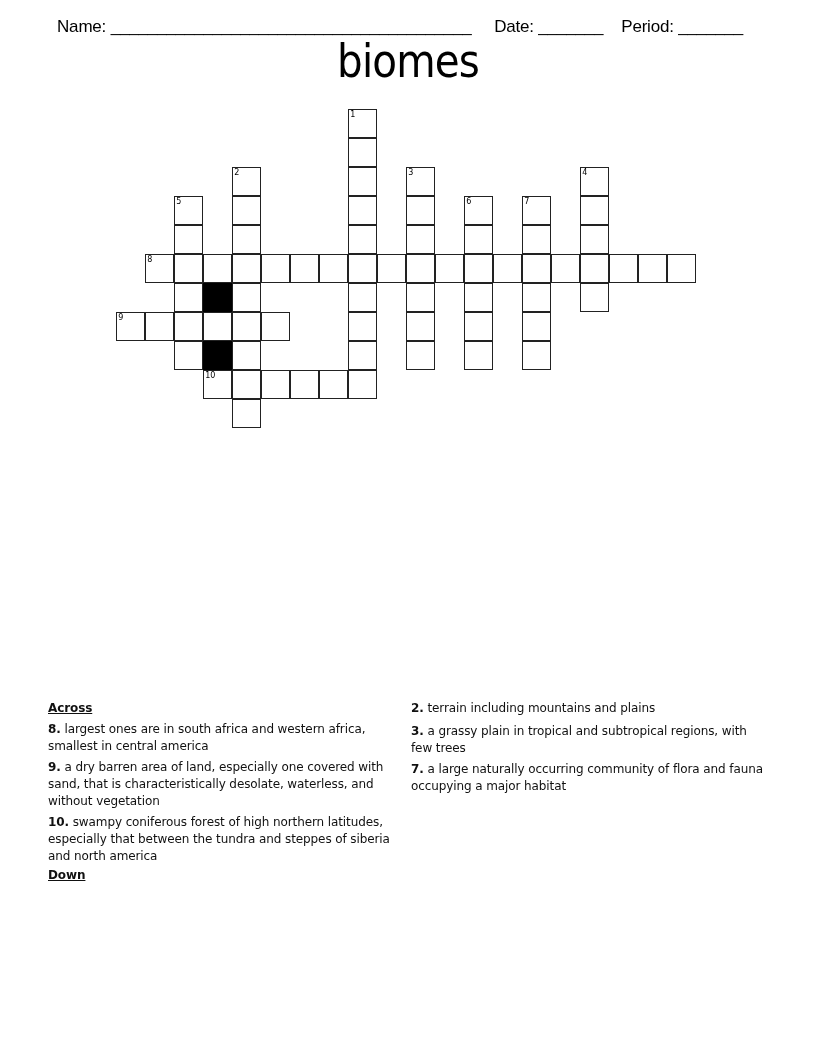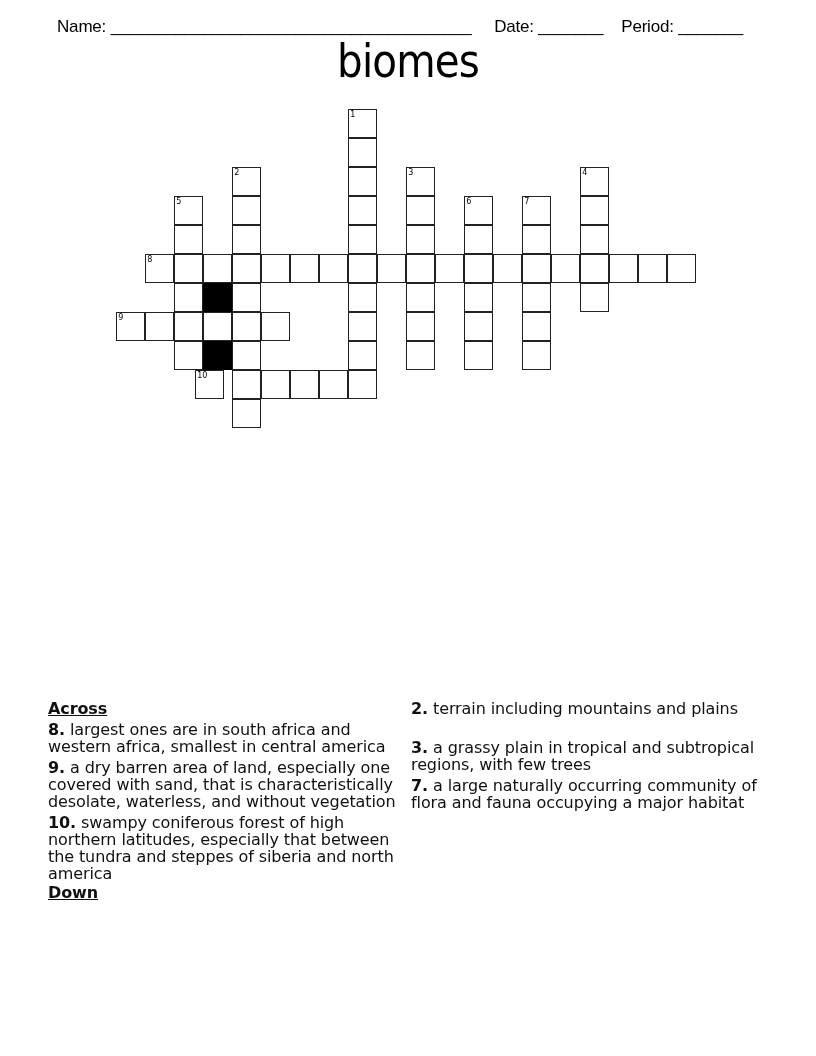--- a/index.html
+++ b/index.html
@@ -20,21 +20,21 @@
     position: absolute; width: 29px; height: 29px; box-sizing: border-box;
     border: 1.5px solid #222; background: #fff; margin-left: -0.75px; margin-top: -0.75px;
   }
   .cell.block { background: #000; border-color: #000; }
   .cell .num {
     position: absolute; top: 0; left: 1px; font-family: "DejaVu Sans", sans-serif;
     font-size: 8px; line-height: 9px;
   }
   .clues {
     position: absolute; top: 700px; font-family: "DejaVu Sans", sans-serif;
-    font-size: 16px; line-height: 17px; color: #111; letter-spacing: -0.1px;
+    font-size: 12px; line-height: 17px; color: #111; letter-spacing: -0.1px;
   }
   .clues.left { left: 48px; width: 350px; }
   .clues.right { left: 411px; width: 360px; }
   .clue-head { font-weight: bold; text-decoration: underline; margin-bottom: 4px; }
   .clue { margin-bottom: 4px; }
   .clue b { font-weight: bold; }
 </style>
 </head>
 <body>
 
@@ -120,36 +120,36 @@
     <div class="cell" style="left: 552px; top: 255px;"></div>
     <div class="cell" style="left: 610px; top: 255px;"></div>
     <div class="cell" style="left: 639px; top: 255px;"></div>
     <div class="cell" style="left: 668px; top: 255px;"></div>
     <div class="cell" style="left: 117px; top: 313px;">
       <span class="num">9</span>
     </div>
     <div class="cell" style="left: 146px; top: 313px;"></div>
     <div class="cell" style="left: 204px; top: 313px;"></div>
     <div class="cell" style="left: 262px; top: 313px;"></div>
-    <div class="cell" style="left: 196px; top: 371px;">
+    <div class="cell" style="left: 204px; top: 371px;">
       <span class="num">10</span>
     </div>
     <div class="cell" style="left: 262px; top: 371px;"></div>
     <div class="cell" style="left: 291px; top: 371px;"></div>
     <div class="cell" style="left: 320px; top: 371px;"></div>
     <div class="cell" style="left: 349px; top: 371px;"></div>
     <div class="cell block" style="left: 204px; top: 284px;"></div>
     <div class="cell block" style="left: 204px; top: 342px;"></div>
   </div>
 
 <div class="clues left">
   <div class="clue-head">Across</div>
   <div class="clue"><b>8.</b><span> largest ones are in south africa and western africa, smallest in central america</span></div>
   <div class="clue"><b>9.</b><span> a dry barren area of land, especially one covered with sand, that is characteristically desolate, waterless, and without vegetation</span></div>
   <div class="clue" style="margin-bottom:2px"><b>10.</b><span> swampy coniferous forest of high northern latitudes, especially that between the tundra and steppes of siberia and north america</span></div>
   <div class="clue-head">Down</div>
 </div>
 
 <div class="clues right">
-  <div class="clue" style="margin-bottom:22px"><b>2.</b><span> terrain including mountains and plains</span></div>
+  <div class="clue" style="margin-bottom:6px"><b>2.</b><span> terrain including mountains and plains</span></div>
   <div class="clue"><b>3.</b><span> a grassy plain in tropical and subtropical regions, with few trees</span></div>
   <div class="clue"><b>7.</b><span> a large naturally occurring community of flora and fauna occupying a major habitat</span></div>
 </div>
 
 </body></html>

